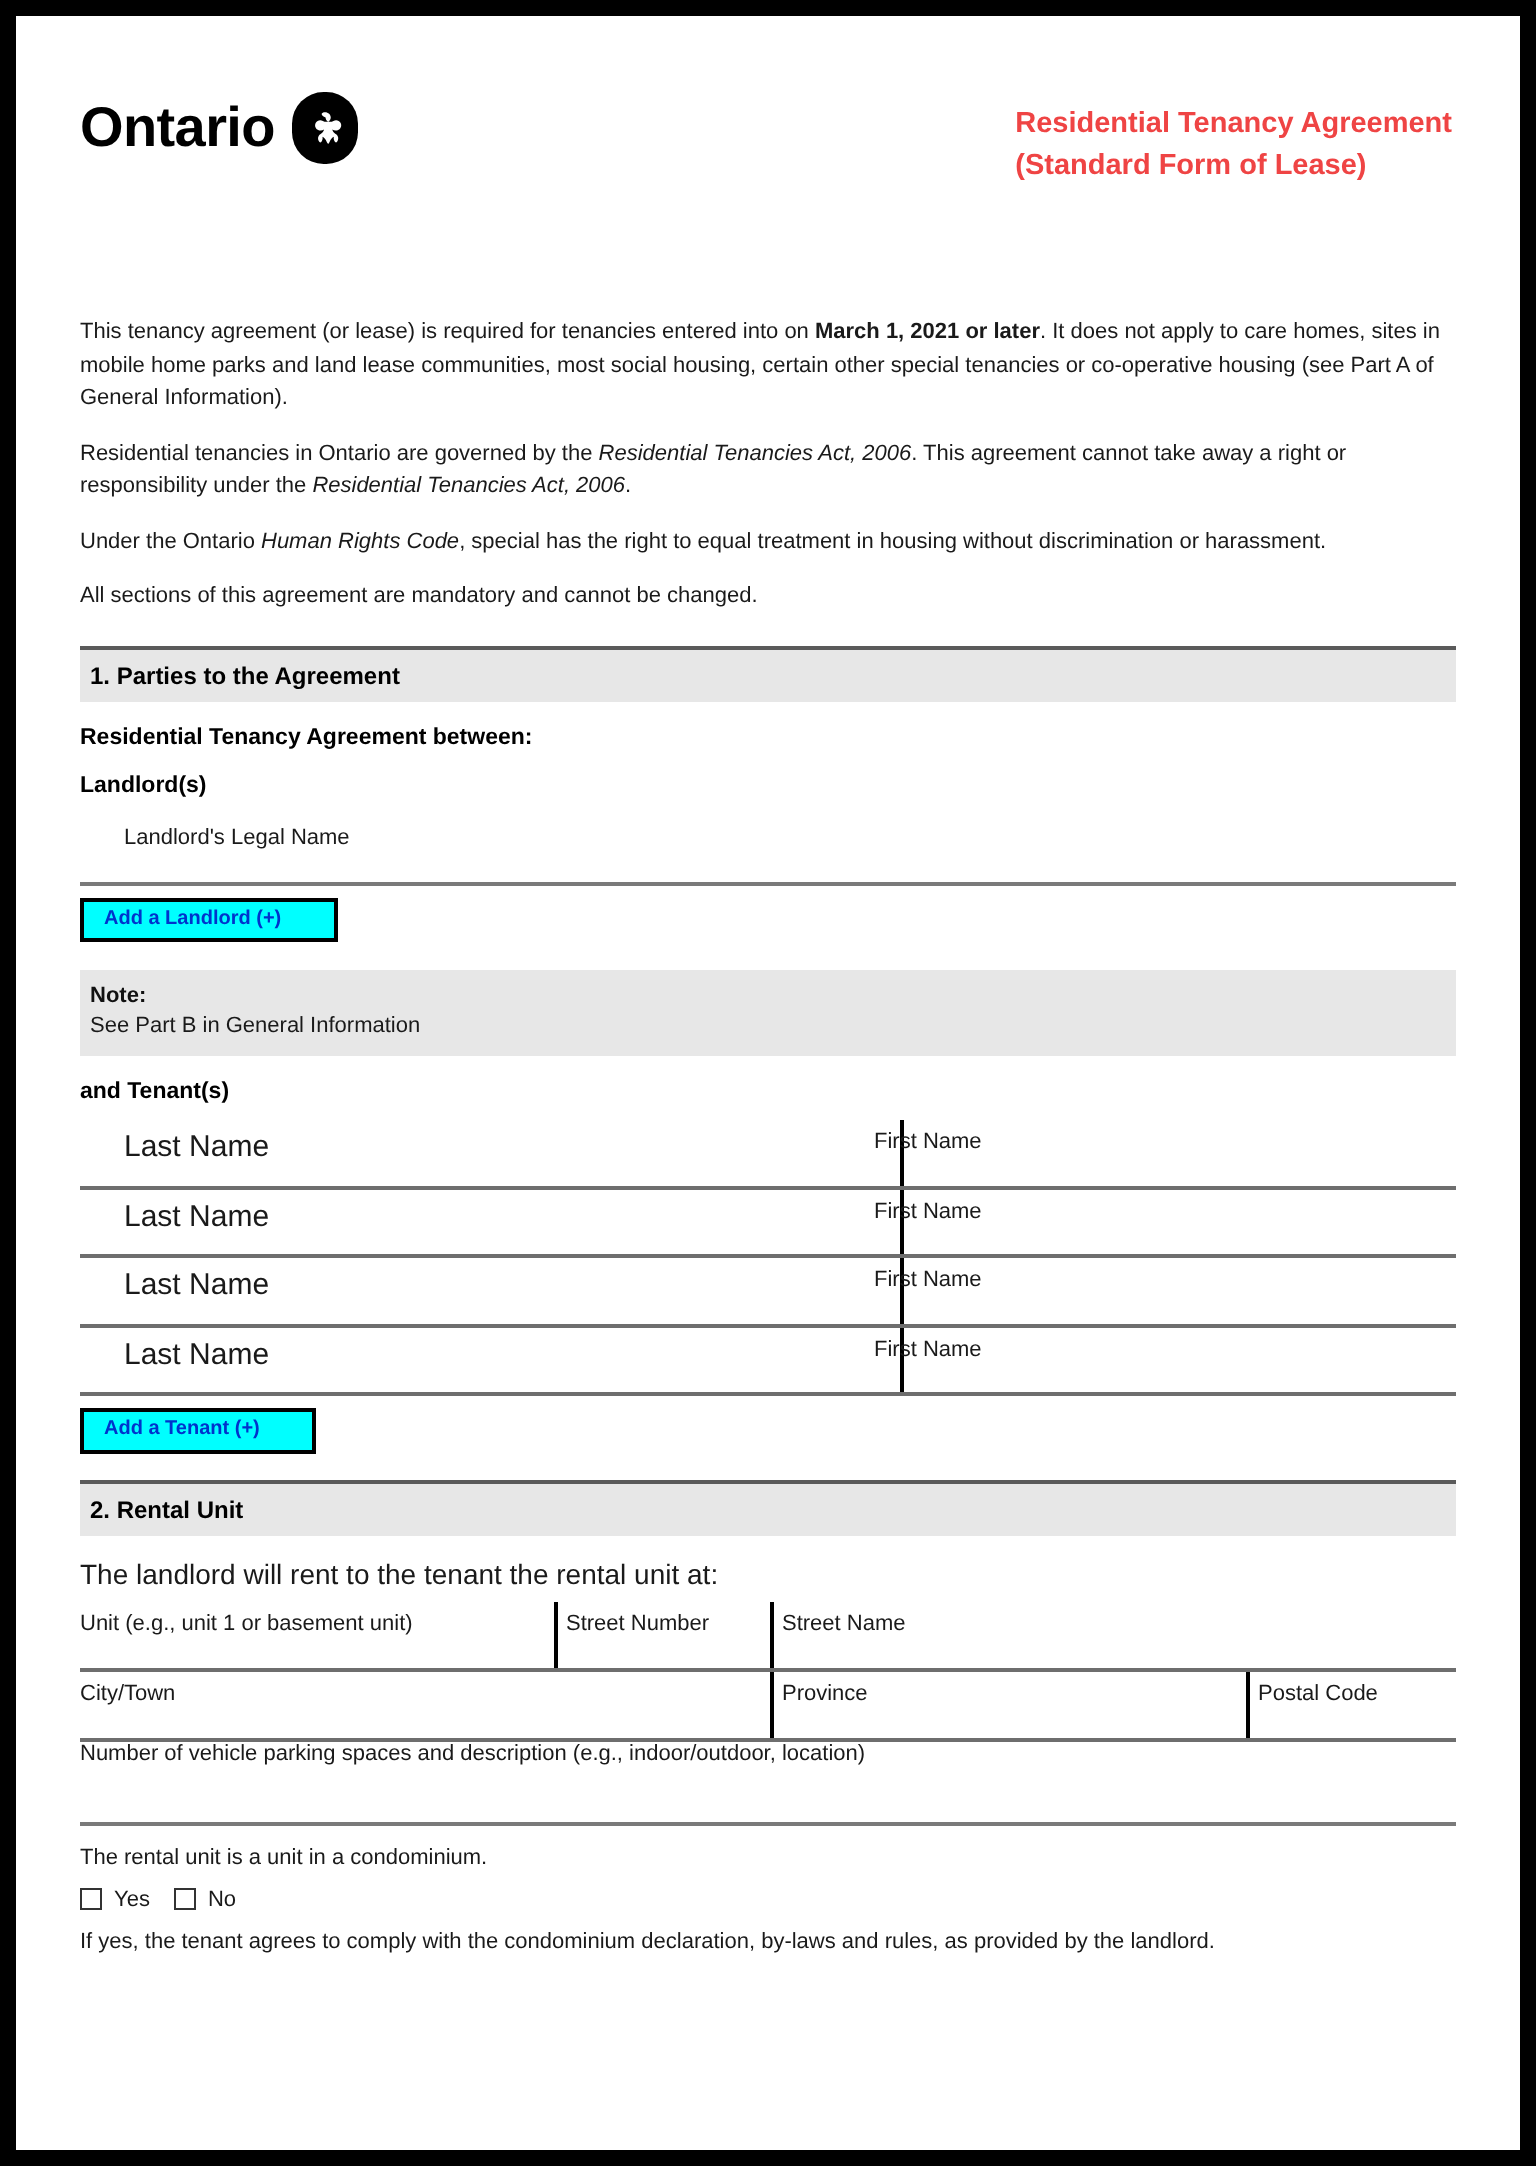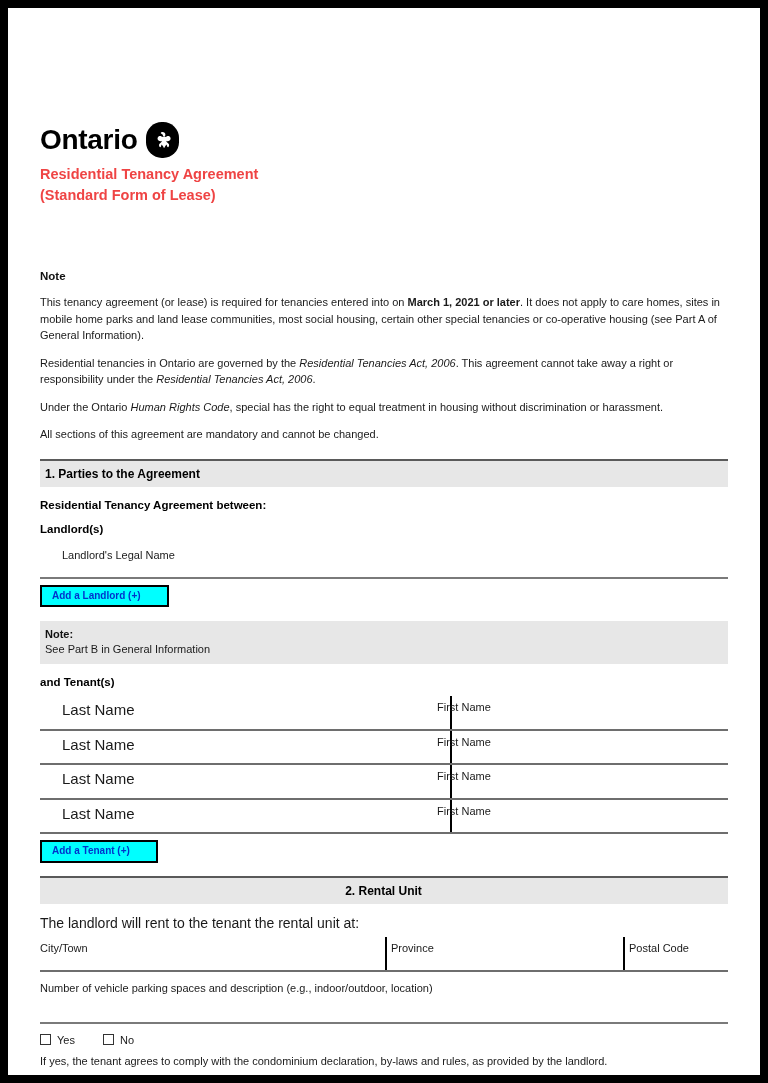--- a/index.html
+++ b/index.html
@@ -29,22 +29,21 @@
     width: 752px;
     padding: 0 32px 0 32px;
     box-sizing: border-box;
   }
 
   
   .doc-header {
     display: flex;
     align-items: flex-start;
     justify-content: space-between;
-    padding-top: 114px;
-    flex-direction: column;
+    padding-top: 38px;
   }
   .brand {
     display: flex;
     align-items: center;
     gap: 9px;
   }
   .brand-word {
     font-size: 28px;
     font-weight: bold;
     color: #000000;
@@ -216,35 +215,34 @@
     position: absolute;
     top: 0;
     bottom: 0;
     width: 2px;
     background: #000000;
   }
 
   .parking-label {
     font-size: 11px;
     color: #1a1a1a;
-    margin-top: 10px;
   }
   .parking-space { height: 28px; }
 
   
   .condo-block { margin-top: 10px; }
   .condo-line {
     font-size: 11px;
     color: #1a1a1a;
     margin-bottom: 9px;
   }
   .checkbox-row {
     display: flex;
     align-items: flex-end;
-    gap: 28px;
+    gap: 12px;
     margin-bottom: 9px;
   }
   .cb-group {
     display: flex;
     align-items: center;
     gap: 6px;
   }
   .checkbox {
     width: 11px;
     height: 11px;
@@ -274,21 +272,20 @@
         </svg>
       </span>
     </div>
     <div class="doc-title">
       <div>Residential Tenancy Agreement</div>
       <div>(Standard Form of Lease)</div>
     </div>
   </div>
 
   <div class="note-block">
-    <div class="note-heading">Note</div>
 
     <p class="note-para"><span>This tenancy agreement (or lease) is required for tenancies entered into on </span><b>March 1, 2021 or later</b><span>. It does not apply to care homes, sites in mobile home parks and land lease communities, most social housing, certain other special tenancies or co-operative housing (see Part A of General Information).</span></p>
 
     <p class="note-para"><span>Residential tenancies in Ontario are governed by the </span><i>Residential Tenancies Act, 2006</i><span>. This agreement cannot take away a right or responsibility under the </span><i>Residential Tenancies Act, 2006</i><span>.</span></p>
 
     <p class="note-para"><span>Under the Ontario </span><i>Human Rights Code</i><span>, special has the right to equal treatment in housing without discrimination or harassment.</span></p>
 
     <p class="note-para">All sections of this agreement are mandatory and cannot be changed.</p>
   </div>
 
@@ -332,41 +329,49 @@
     <div class="name-row">
       <span class="name-cell-last">Last Name</span>
       <span class="name-cell-first">First Name</span>
     </div>
   </div>
 
   <div class="btn-row">
     <button class="add-btn">Add a Tenant (+)</button>
   </div>
 
-  <div class="section-bar" style="margin-top:13px;text-align:center;">2. Rental Unit</div>
+  <div class="section-bar" style="margin-top:13px;">2. Rental Unit</div>
 
   <div class="form-text" style="margin-top:11px;">The landlord will rent to the tenant the rental unit at:</div>
 
   <div class="addr-block">
 
+    <div class="addr-row">
+      <span class="vline" style="left:237px;"></span>
+      <span class="vline" style="left:345px;"></span>
+      <span class="addr-cell" style="left:0px;">Unit  (e.g., unit 1 or basement unit)</span>
+      <span class="addr-cell" style="left:243px;">Street Number</span>
+      <span class="addr-cell" style="left:351px;">Street Name</span>
+    </div>
 
     <div class="addr-row">
       <span class="vline" style="left:345px;"></span>
       <span class="vline" style="left:583px;"></span>
       <span class="addr-cell" style="left:0px;">City/Town</span>
       <span class="addr-cell" style="left:351px;">Province</span>
       <span class="addr-cell" style="left:589px;">Postal Code</span>
     </div>
   </div>
 
   <div class="parking-label">Number of vehicle parking spaces and description (e.g., indoor/outdoor, location)</div>
   <div class="parking-space"></div>
   <div class="rule"></div>
 
   <div class="condo-block">
+    <div class="condo-line">The rental unit is a unit in a condominium.</div>
     <div class="checkbox-row">
       <span class="cb-group">
         <span class="checkbox"></span>
         <span class="cb-label">Yes</span>
       </span>
       <span class="cb-group">
         <span class="checkbox"></span>
         <span class="cb-label">No</span>
       </span>
     </div>

